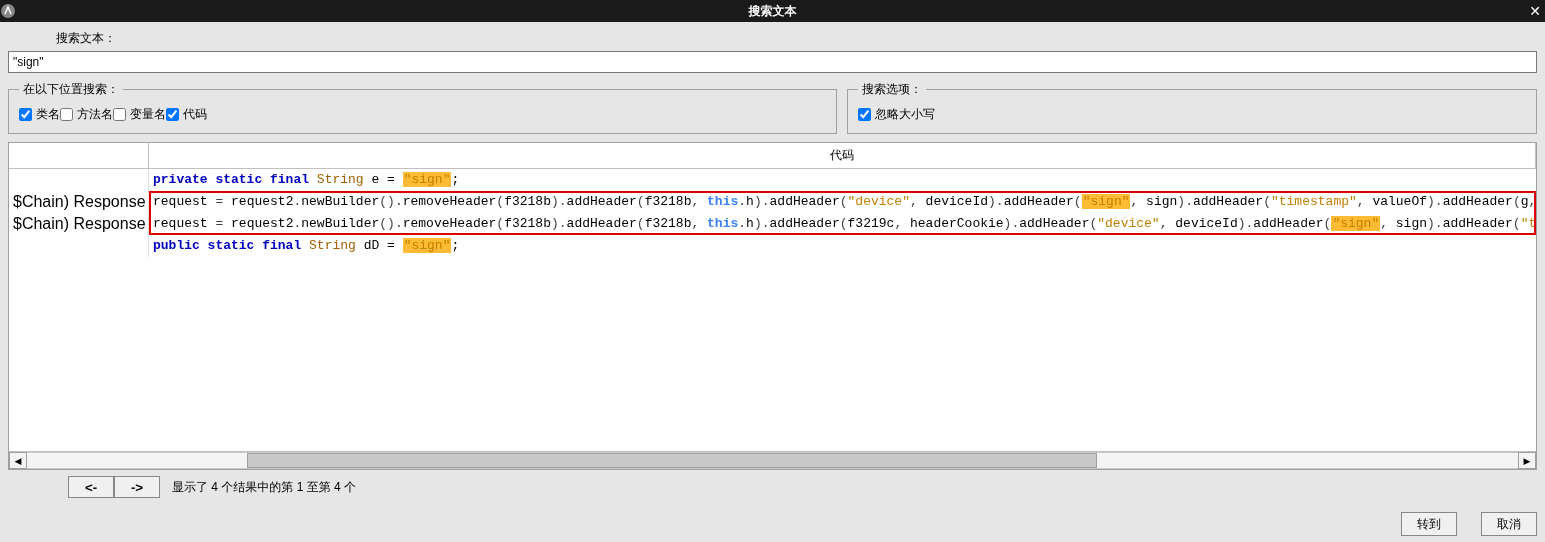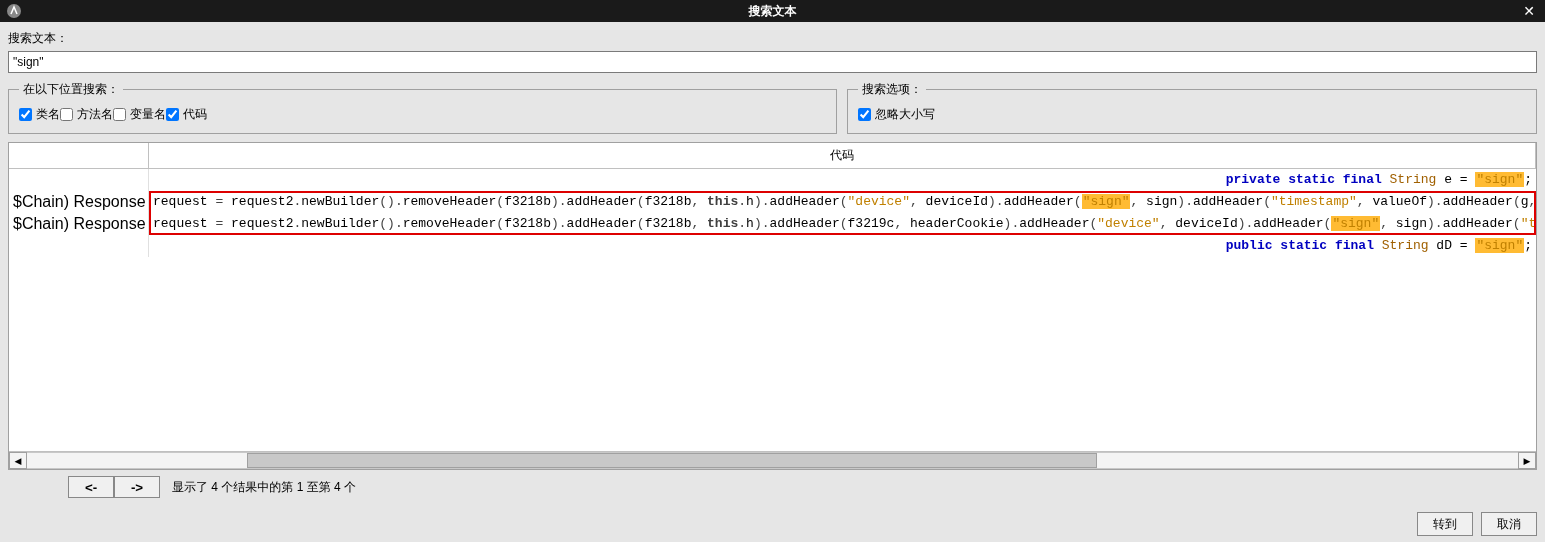--- a/index.html
+++ b/index.html
@@ -12,21 +12,21 @@
     height: 542px;
     display: flex;
     flex-direction: column;
   }
   .titlebar {
     background: #1a1a1a;
     color: #fff;
     height: 22px;
     display: flex;
     align-items: center;
-    padding: 0 6px;
+    padding: 0 0;
     position: relative;
   }
   .titlebar .icon {
     width: 16px; height: 16px;
     margin-right: 6px;
     display:flex;align-items:center;justify-content:center;
     font-size: 11px;
   }
   .titlebar .title {
     position:absolute;
@@ -40,21 +40,21 @@
     font-size:14px;
     cursor:pointer;
     padding:0 4px;
   }
   .content {
     padding:8px;
     flex:1;
     display:flex;
     flex-direction:column;
   }
-  .search-label { margin-bottom:4px; }
+  .search-label { margin-bottom:4px;margin-left:48px; }
   .search-input {
     width:100%;
     border:1px solid #7a7a7a;
     padding:3px 4px;
     font-family:inherit;
     font-size:12px;
     background:#fff;
   }
   .fieldset-row {
     display:flex;
@@ -106,29 +106,29 @@
     font-size:13px;
     position:relative;
   }
   .rows-container { display:flex; }
   .col-a-body {
     width:140px; flex:0 0 140px;
     border-right:1px solid #e0e0e0;
     font-family:"Microsoft YaHei",sans-serif;
     font-size:16px;
   }
-  .col-b-body { flex:1; overflow:hidden; position:relative;text-align:right; }
+  .col-b-body { flex:1; overflow:hidden; position:relative; }
   .row { height:22px; line-height:22px; padding:0 4px; white-space:nowrap; overflow:hidden; }
   
   .kw { color:#0000c0; font-weight:bold; }
   .type { color:#a06000; }
   .str { color:#c08000; }
   .hl { background:#ffbb33; padding:0 1px; }
   .paren { color:#444; }
-  .this { color:#404040; font-weight:bold; }
+  .this { color:#3b82f6; font-weight:bold; }
   .annot-box {
     position:absolute;
     border:2px solid #d00;
     left:0px;
     top:22px;
     height:44px;
     right:0;
     pointer-events:none;
   }
   .hscroll {
@@ -159,21 +159,21 @@
     width:46px; height:22px;
     border:1px solid #888;
     background:#f0f0f0;
     font-weight:bold;
     cursor:pointer;
     font-family:inherit;
   }
   .nav-row .status { margin-left:12px; }
 
   .footer {
-    display:flex; justify-content:flex-end; gap:8px;
+    display:flex; justify-content:flex-end; gap:24px;
     padding:6px 8px 6px 8px;
   }
   .footer button {
     width:56px; height:24px;
     border:1px solid #888;
     background:#f0f0f0;
     cursor:pointer;
     font-family:inherit;
     font-size:12px;
   }

